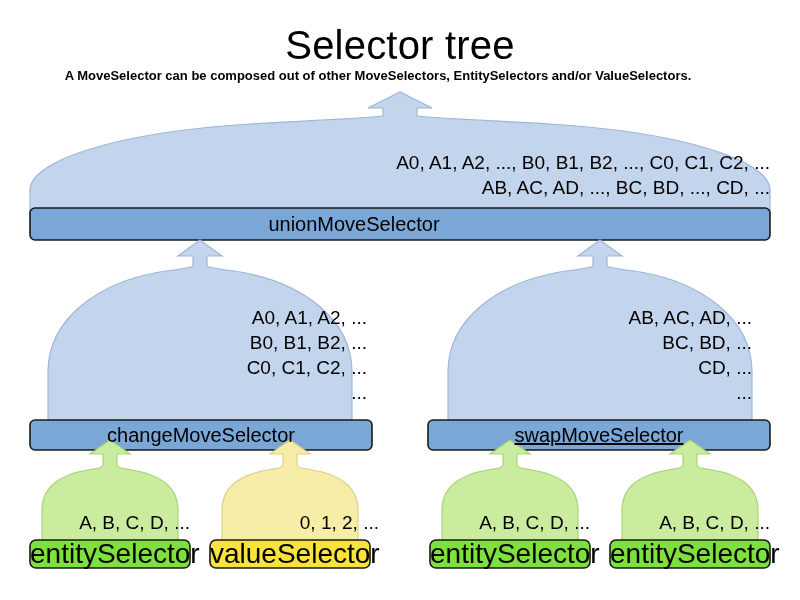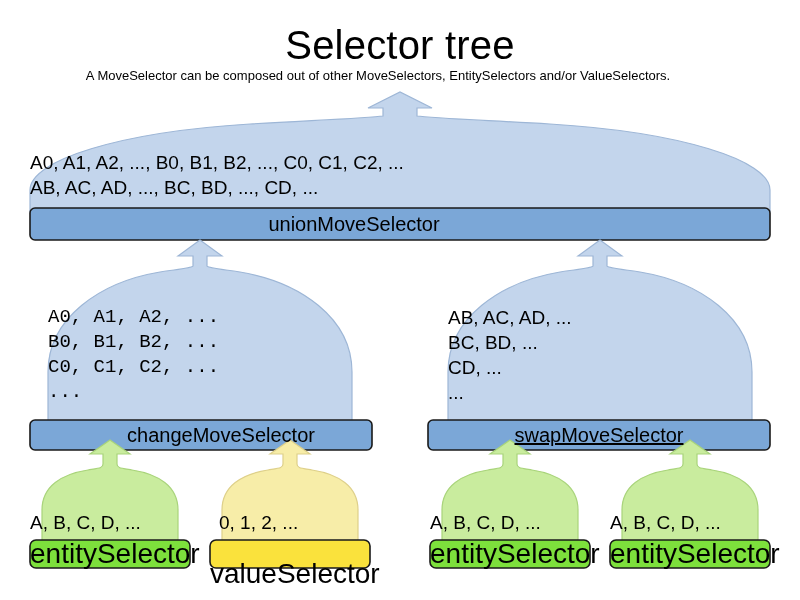--- a/index.html
+++ b/index.html
@@ -33,37 +33,37 @@
     letter-spacing: 0.2px;
     line-height: 38px;
   }
   .subtitle {
     position: absolute;
     left: 0;
     top: 68px;
     width: 756px;
     text-align: center;
     font-size: 13px;
-    font-weight: normal;
+    font-weight: bold;
     line-height: 16px;
   }
 
   
   #shape-layer {
     position: absolute;
     left: 0;
     top: 0;
     width: 800px;
     height: 600px;
   }
 
   
   .node-lines {
     position: absolute;
-    text-align: left;
+    text-align: right;
     font-size: 19px;
     line-height: 25px;
     white-space: nowrap;
   }
   .node-lines .line { display: block; }
 
   .bar-label {
     position: absolute;
     text-align: center;
     font-size: 20px;
@@ -201,45 +201,45 @@
       <rect x="610" y="540" width="160" height="28" rx="6" ry="6" fill="#7de03c" stroke="#1a1a1a" stroke-width="1.6"></rect>
     </g>
   </svg>
 
   <div class="node-lines" style="left:30px; top:150px; width:740px;">
     <span class="line">A0, A1, A2, ..., B0, B1, B2, ..., C0, C1, C2, ...</span>
     <span class="line">AB, AC, AD, ..., BC, BD, ..., CD, ...</span>
   </div>
   <div class="bar-label" style="left:30px; top:214px; width:648px;">unionMoveSelector</div>
 
-  <div class="node-lines" style="left:48px; top:305px; width:304px;font-family:Liberation Mono, monospace;">
+  <div class="node-lines" style="left:63px; top:305px; width:304px;">
     <span class="line">A0, A1, A2, ...</span>
     <span class="line">B0, B1, B2, ...</span>
     <span class="line">C0, C1, C2, ...</span>
     <span class="line">...</span>
   </div>
-  <div class="bar-label" style="left:30px; top:425px; width:342px;padding-left:20px;">changeMoveSelector</div>
+  <div class="bar-label" style="left:30px; top:425px; width:342px;">changeMoveSelector</div>
 
   <div class="node-lines" style="left:448px; top:305px; width:304px;">
     <span class="line">AB, AC, AD, ...</span>
     <span class="line">BC, BD, ...</span>
     <span class="line">CD, ...</span>
     <span class="line">...</span>
   </div>
   <div class="bar-label" style="left:428px; top:425px; width:342px;text-decoration:underline;">swapMoveSelector</div>
 
   <div class="node-lines" style="left:30px; top:510px; width:160px;">
     <span class="line">A, B, C, D, ...</span>
   </div>
   <div class="bar-label leaf" style="left:30px; top:544px; width:160px;">entitySelector</div>
 
   <div class="node-lines" style="left:219px; top:510px; width:160px;">
     <span class="line">0, 1, 2, ...</span>
   </div>
-  <div class="bar-label leaf" style="left:210px; top:564px; width:160px;">valueSelector</div>
+  <div class="bar-label leaf" style="left:210px; top:544px; width:160px;">valueSelector</div>
 
   <div class="node-lines" style="left:430px; top:510px; width:160px;">
     <span class="line">A, B, C, D, ...</span>
   </div>
   <div class="bar-label leaf" style="left:430px; top:544px; width:160px;">entitySelector</div>
 
   <div class="node-lines" style="left:610px; top:510px; width:160px;">
     <span class="line">A, B, C, D, ...</span>
   </div>
   <div class="bar-label leaf" style="left:610px; top:544px; width:160px;">entitySelector</div>

